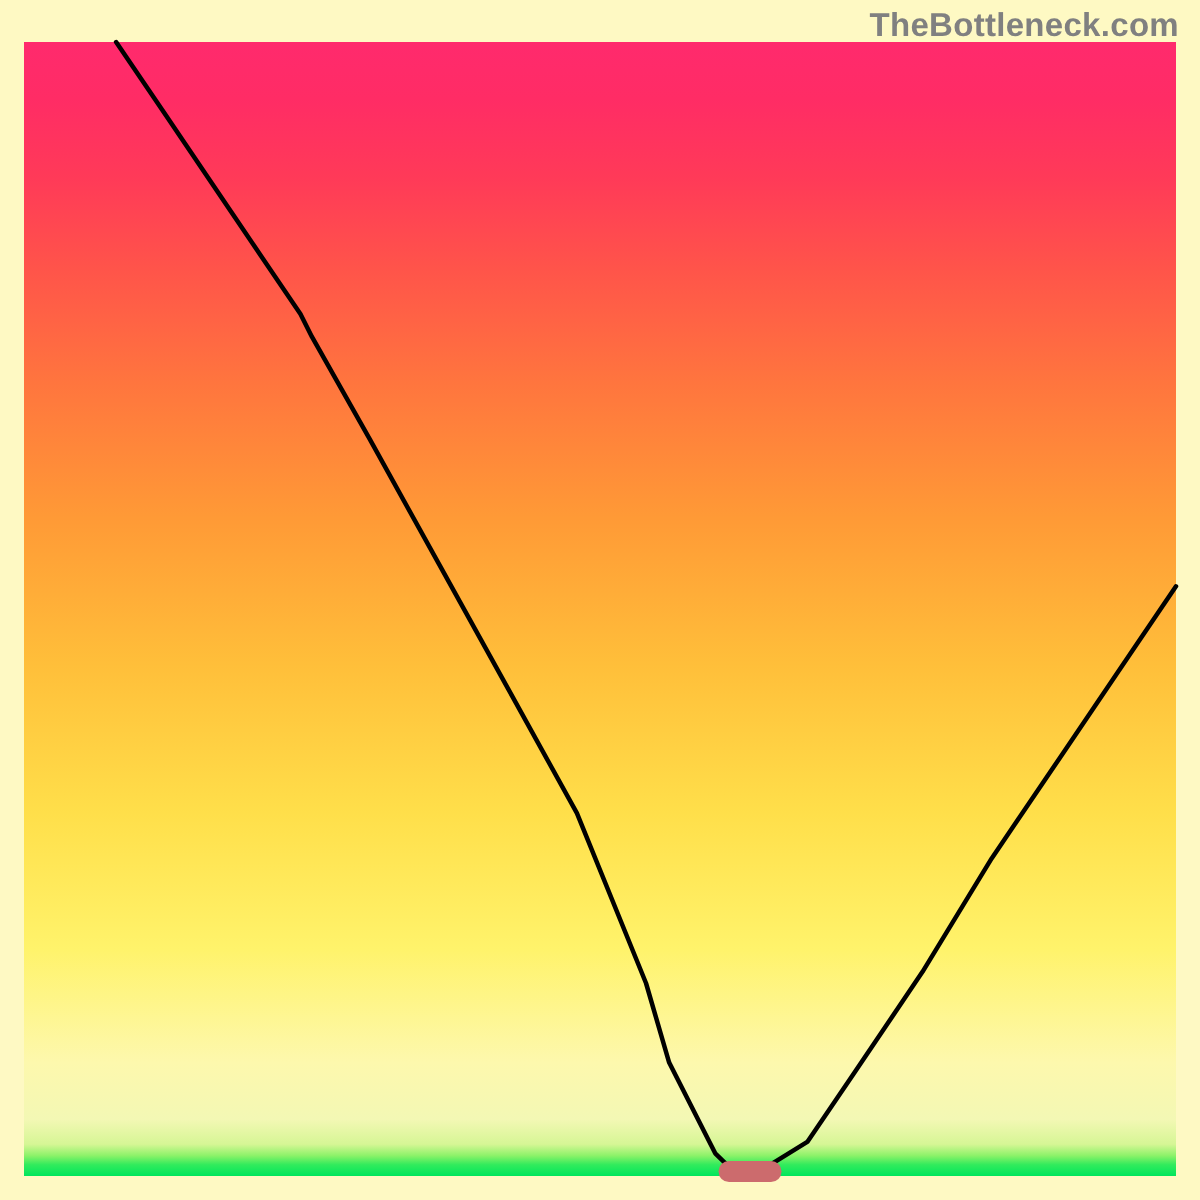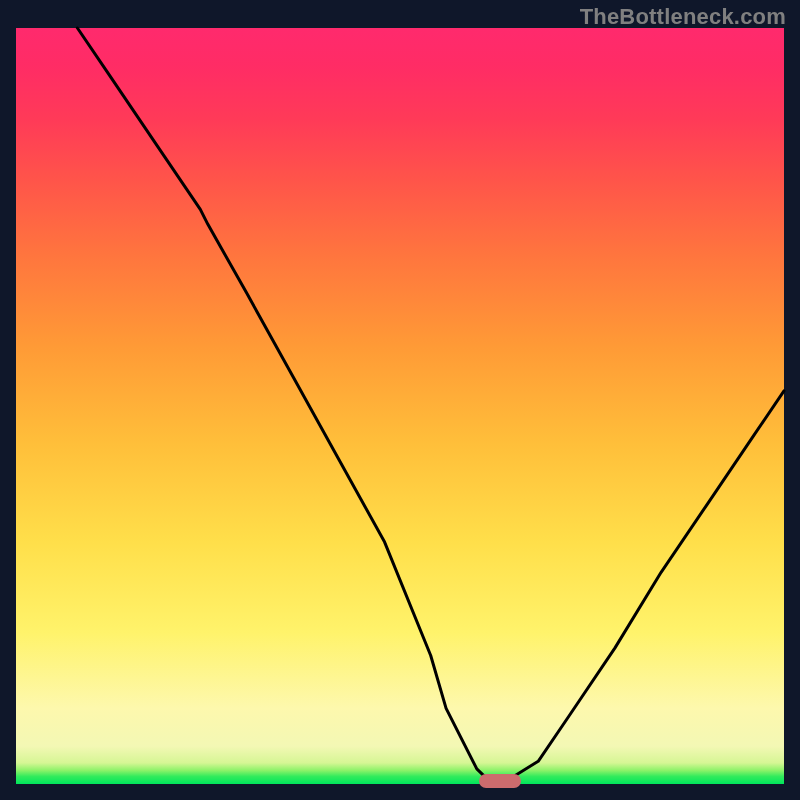--- a/index.html
+++ b/index.html
@@ -8,21 +8,21 @@
     width: 800px;
     height: 800px;
     background: #000;
     overflow: hidden;
     font-family: Arial, Helvetica, sans-serif;
   }
   .frame {
     position: relative;
     width: 800px;
     height: 800px;
-    background: #0f172a;
+    background: #fef9c3;
   }
   .plot {
     position: absolute;
     left: 16px;
     top: 28px;
     width: 768px;
     height: 756px;
     
     background: linear-gradient(
       to top,

